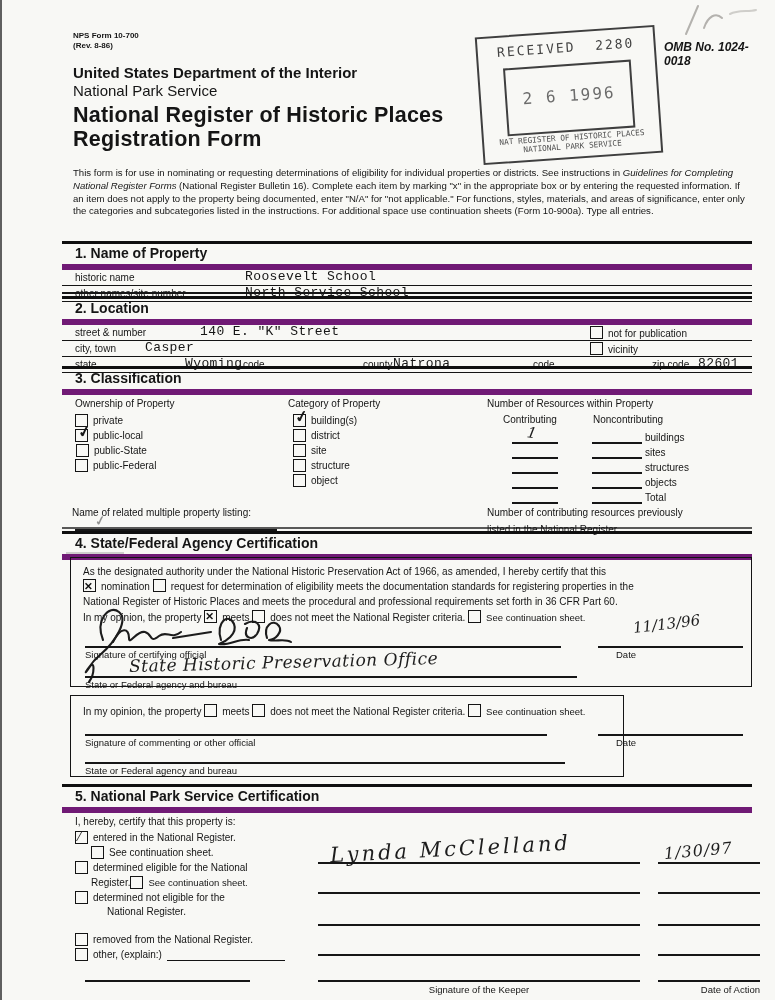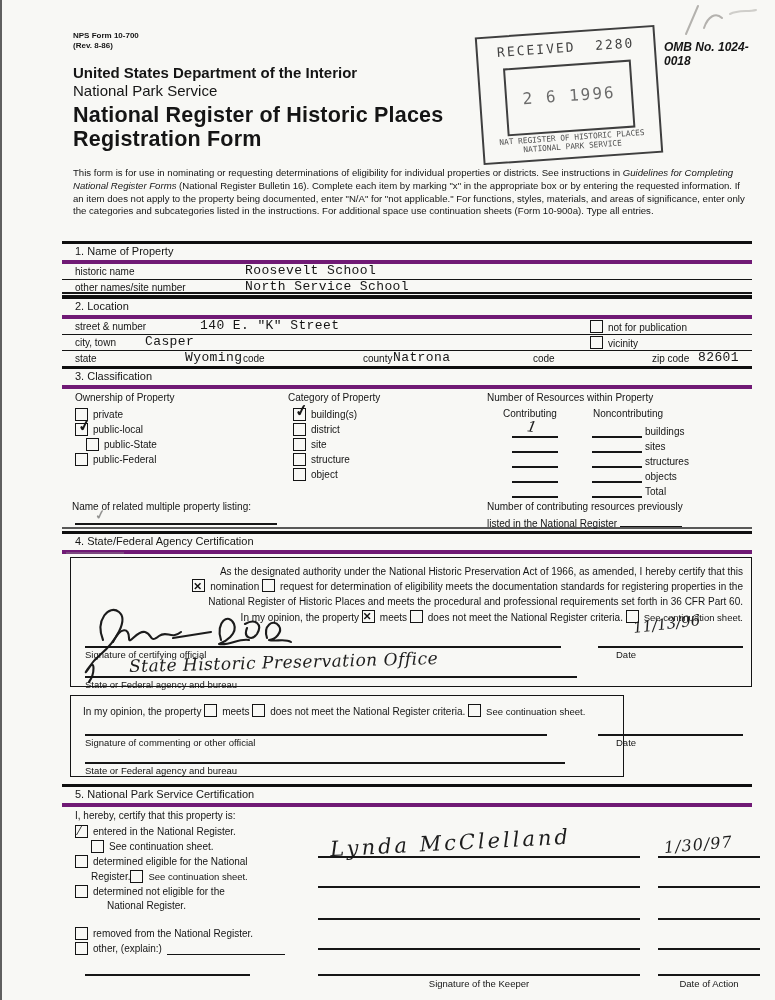--- a/index.html
+++ b/index.html
@@ -5,33 +5,33 @@
   html,body{margin:0;padding:0;background:#9a9a9a;}
   .page{position:relative;width:775px;height:1000px;background:#f8f8f5;overflow:hidden;
         font-family:"Liberation Sans",sans-serif;color:#151515;}
   .abs{position:absolute;}
   .b{font-weight:bold;}
   .lbl{font-size:10px;}
   .sm{font-size:9.5px;}
   .mono{font-family:"Liberation Mono","DejaVu Sans Mono",monospace;font-size:13px;letter-spacing:.4px;white-space:pre;}
   .hw{font-family:"DejaVu Serif",serif;font-style:italic;color:#1d1d1d;white-space:nowrap;}
   .hline{position:absolute;height:1.6px;background:#161616;}
-  .sechead{border-top:3px solid #0f0f0f;border-bottom:4px solid #701a75;
-           font-size:11px;font-weight:normal;padding:1px 0 3px 13px;}
+  .sechead{border-top:3px solid #0f0f0f;border-bottom:6px solid #701a75;
+           font-size:14px;font-weight:bold;padding:1px 0 3px 13px;}
   .sec{position:absolute;left:62px;width:690px;}
   .frow{position:relative;border-bottom:1.6px solid #141414;height:15px;}
   .frow .lbl{position:absolute;bottom:2px;}
   .frow .mono{position:absolute;bottom:1px;}
   .cb{position:relative;display:inline-block;width:11px;height:11px;border:1.5px solid #141414;
       background:#f8f8f5;vertical-align:-2px;margin-right:5px;flex:none;}
   .cb.x::after{content:"✕";position:absolute;left:0px;top:-1.5px;font-size:10.5px;font-weight:bold;color:#111;}
   .cb.slash::after{content:"⁄";position:absolute;left:2.5px;top:-2px;font-size:12px;color:#222;}
   .cbrow{position:absolute;display:flex;align-items:center;font-size:10px;white-space:nowrap;}
   .tick{position:absolute;font-size:16px;font-weight:bold;color:#181818;transform:rotate(-10deg);z-index:3;}
-  .box{position:absolute;border:1.7px solid #141414;box-sizing:border-box;background:transparent;text-align:right;}
+  .box{position:absolute;border:1.7px solid #141414;box-sizing:border-box;background:transparent;}
   .sigsvg path{fill:none;stroke:#1c1c1c;stroke-width:2.1;stroke-linecap:round;stroke-linejoin:round;}
   .faint path{stroke:#b4b2ae;stroke-width:2;fill:none;stroke-linecap:round;}
   .rl{display:inline-block;border-bottom:1.6px solid #141414;}
   .stamp{position:absolute;left:479px;top:31px;width:176px;height:124px;border:2.5px solid #2c2c2c;
          transform:rotate(-4deg);opacity:.9;}
   .stamp-inner{position:absolute;left:24px;top:31px;width:124px;height:64px;border:2.5px solid #2c2c2c;}
   .stampfont{font-family:"DejaVu Sans Mono",monospace;color:#303030;}
 </style>
 </head>
 <body>
@@ -122,21 +122,21 @@
       <div class="abs lbl" style="left:13px;top:3px;">Ownership of Property</div>
       <div class="cbrow" style="left:13px;top:19px;">
         <span class="cb"></span>
           <span>private</span>
       </div>
       <div class="cbrow" style="left:13px;top:34px;">
         <span class="tick" style="left:3px;top:-7px;">✓</span>
         <span class="cb"></span>
           <span>public-local</span>
       </div>
-      <div class="cbrow" style="left:24px;top:49px;">
+      <div class="cbrow" style="left:14px;top:49px;">
         <span class="cb"></span>
           <span>public-State</span>
       </div>
       <div class="cbrow" style="left:13px;top:64px;">
         <span class="cb"></span>
           <span>public-Federal</span>
       </div>
 
       <div class="abs lbl" style="left:226px;top:3px;">Category of Property</div>
       <div class="cbrow" style="left:231px;top:19px;">
@@ -297,17 +297,17 @@
       <div class="hline" style="left:596px;top:79px;width:102px;"></div>
       <div class="hline" style="left:256px;top:111px;width:322px;"></div>
       <div class="hline" style="left:596px;top:111px;width:102px;"></div>
       <div class="hline" style="left:256px;top:141px;width:322px;"></div>
       <div class="hline" style="left:596px;top:141px;width:102px;"></div>
       <div class="hline" style="left:23px;top:167px;width:165px;"></div>
       <div class="hline" style="left:256px;top:167px;width:322px;"></div>
       <div class="hline" style="left:596px;top:167px;width:102px;"></div>
 
       <div class="abs sm" style="left:256px;top:171px;width:322px;text-align:center;">Signature of the Keeper</div>
-      <div class="abs sm" style="left:596px;top:171px;width:102px;text-align:center;">Date of Action</div>
+      <div class="abs sm" style="left:596px;top:171px;width:102px;text-align:right;">Date of Action</div>
     </div>
   </div>
 
 </div>
 
 </body></html>

